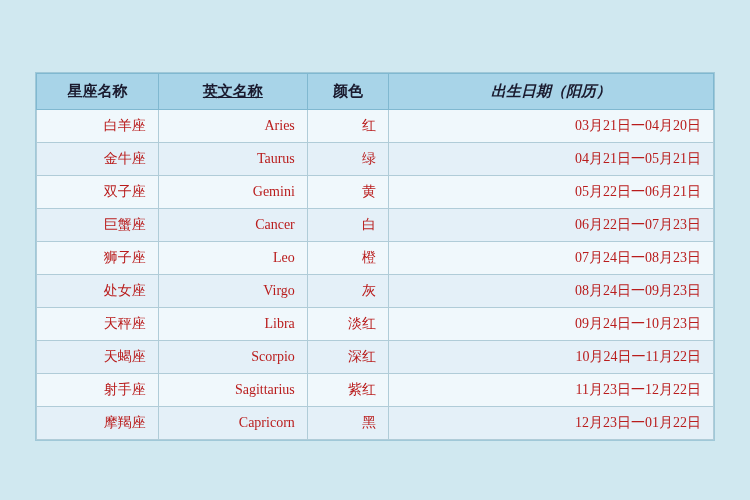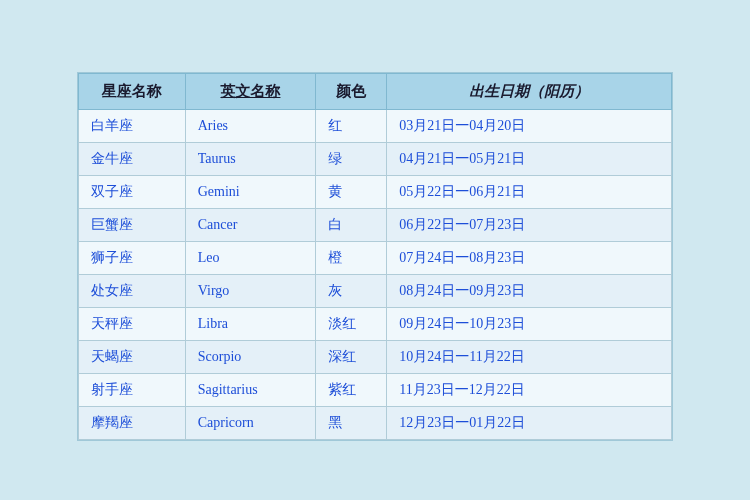--- a/index.html
+++ b/index.html
@@ -14,21 +14,21 @@
       background-color: #d0e8f0;
       display: flex;
       align-items: center;
       justify-content: center;
       font-family: "SimSun", "宋体", serif;
     }
 
     .table-container {
       background-color: #e8f4f8;
       border: 1px solid #a0c8d8;
-      width: 596px;
+      width: 680px;
       margin-top: 12px;
     }
 
     table {
       width: 100%;
       border-collapse: collapse;
     }
 
     thead tr {
       background-color: #a8d4e8;
@@ -47,23 +47,23 @@
       background-color: #f0f8fc;
     }
 
     tbody tr:nth-child(even) {
       background-color: #e4f0f8;
     }
 
     tbody td {
       border: 1px solid #b0ccd8;
       padding: 7px 12px;
-      text-align: left;
+      text-align: right;
       font-size: 14px;
-      color: #1d4ed8;
+      color: #b91c1c;
     }
 
     .col-chinese { width: 18%; }
     .col-english { width: 22%; text-decoration: underline; }
     .col-color   { width: 12%; }
     .col-date    { width: 48%; font-style: italic; }
   </style>
 </head>
 <body>
 

